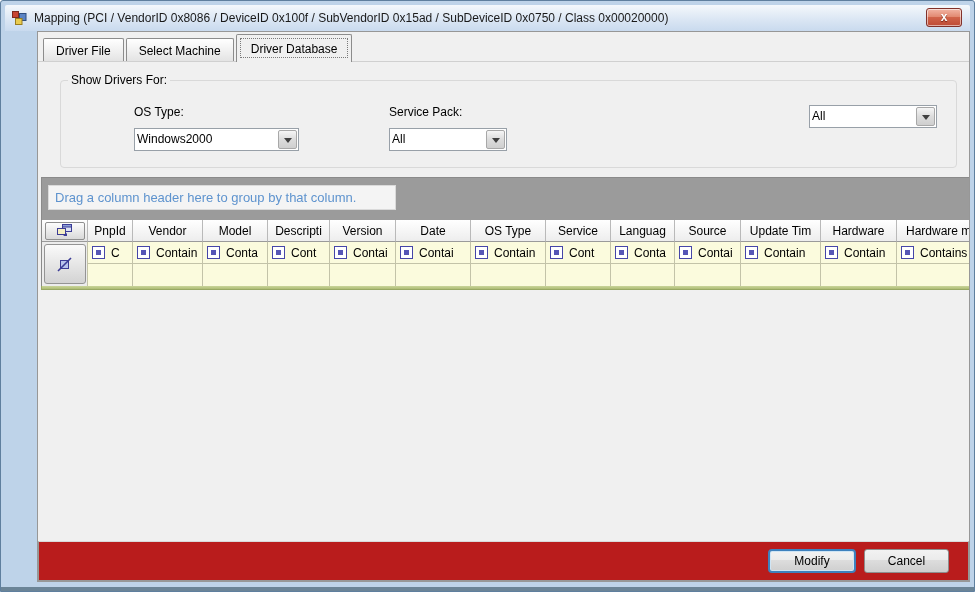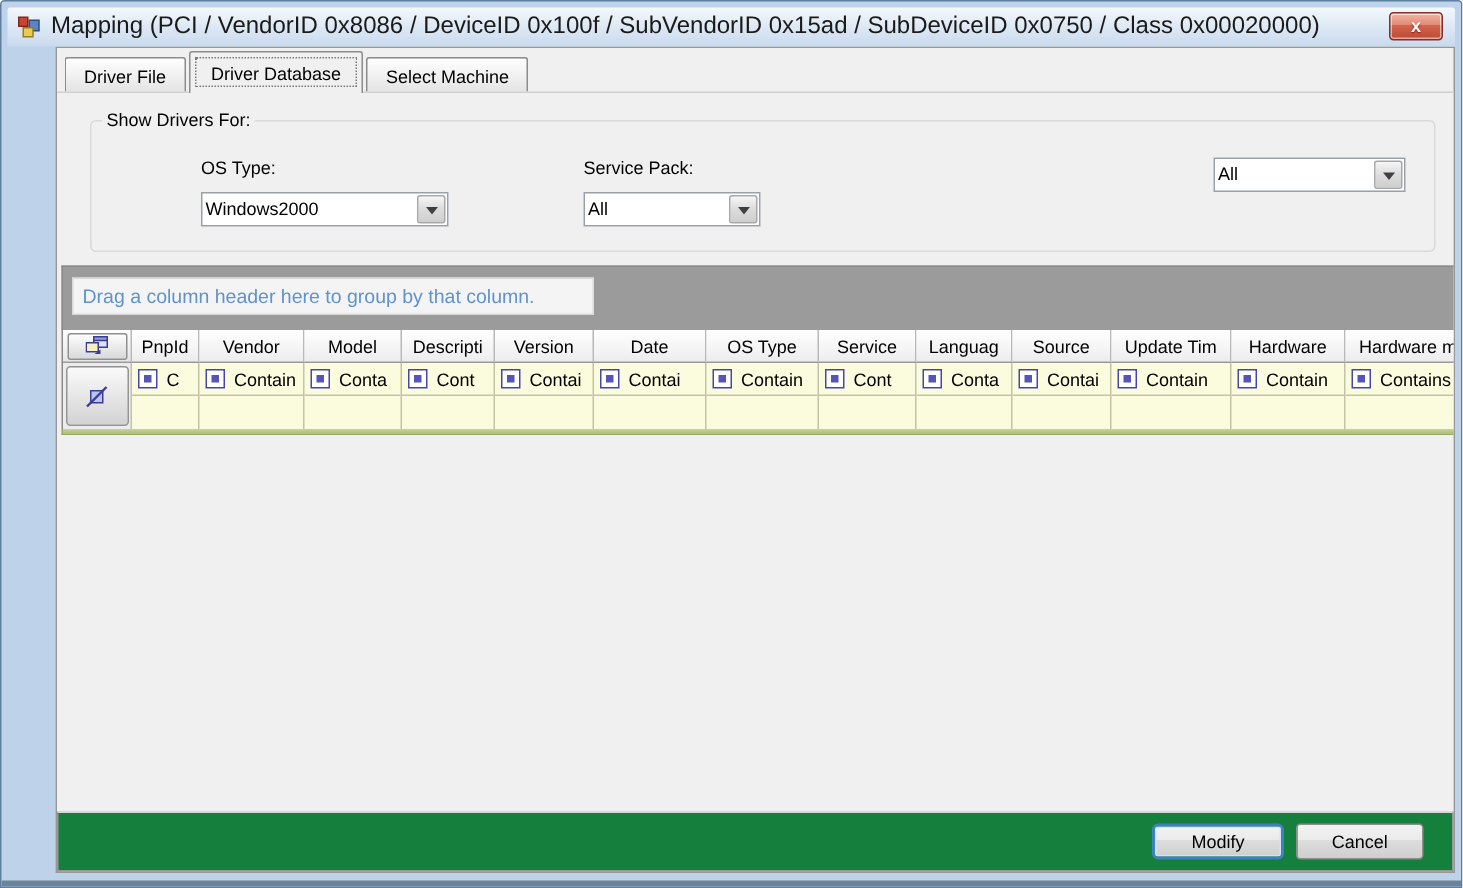--- a/index.html
+++ b/index.html
@@ -13,21 +13,21 @@
     box-shadow: inset 0 -4px 0 rgba(38,68,84,.55);
     display:flex; flex-direction:column;
   }
   
   .titlebar {
     height:26px; display:flex; align-items:center; padding:0 4px 0 6px;
     background:linear-gradient(#f4f8fc, #d9e5f3 60%, #c9daee);
     border-radius:2px 2px 0 0; position:relative;
   }
   .app-icon { width:16px; height:16px; margin-right:7px; flex:0 0 auto; }
-  .title-text { font-size:16px; color:#1a1a1a; white-space:nowrap; overflow:hidden; }
+  .title-text { font-size:12px; color:#1a1a1a; white-space:nowrap; overflow:hidden; }
   .close-btn {
     position:absolute; right:8px; top:3px; width:36px; height:19px;
     border:1px solid #81312a; border-radius:3px;
     background:linear-gradient(#f2b5a5, #e28a72 45%, #d2654b 46%, #bd4a35);
     box-shadow:inset 0 0 0 1px rgba(255,255,255,.55);
     color:#fff; font-weight:bold; font-size:12px; line-height:16px;
     text-align:center; cursor:default;
     text-shadow:0 1px 1px rgba(80,10,0,.7);
   }
   
@@ -122,21 +122,21 @@
   .fline2 { height:22px; }
   .filter-icon {
     width:13px; height:13px; border:1px solid #4646a8; background:#fff;
     position:relative; flex:0 0 auto;
   }
   .filter-icon::after { content:""; position:absolute; inset:3px; background:#5555b5; }
   .grid-bottom { height:4px; background:linear-gradient(#c9d49a, #aebd74); border:1px solid #98a864; border-top:none; }
 
   
   .footer {
-    height:40px; background:#15803d; border:1px solid #979797; border-top:1px solid #d9d9d9;
+    height:40px; background:#b91c1c; border:1px solid #979797; border-top:1px solid #d9d9d9;
     display:flex; align-items:center; justify-content:flex-end; gap:8px; padding-right:19px;
   }
   .btn {
     width:85px; height:24px; font-family:"Liberation Sans", sans-serif; font-size:12px;
     border:1px solid #8e8e8e; border-radius:3px;
     background:linear-gradient(#f2f2f2, #ebebeb 45%, #dddddd 46%, #cfcfcf);
     cursor:default;
   }
   .btn.default {
     width:88px; border:2px solid #3e81bd; border-radius:4px;
@@ -157,25 +157,25 @@
     <span class="title-text">Mapping (PCI / VendorID 0x8086 / DeviceID 0x100f / SubVendorID 0x15ad / SubDeviceID 0x0750 / Class 0x00020000)</span>
     <div class="close-btn">x</div>
   </div>
 
   <div class="window-inner">
 
     <div class="tabstrip">
         <div class="tab">
           <span>Driver File</span>
         </div>
+        <div class="tab">
+          <span>Select Machine</span>
+        </div>
         <div class="tab active">
           <span>Driver Database</span>
-        </div>
-        <div class="tab">
-          <span>Select Machine</span>
         </div>
       </div>
 
     <div class="tabpage">
 
       <fieldset class="groupbox">
         <legend>Show Drivers For:</legend>
         <div class="fields" id="fields">
             <div class="field f0">
               <div class="field-label">OS Type:</div>

